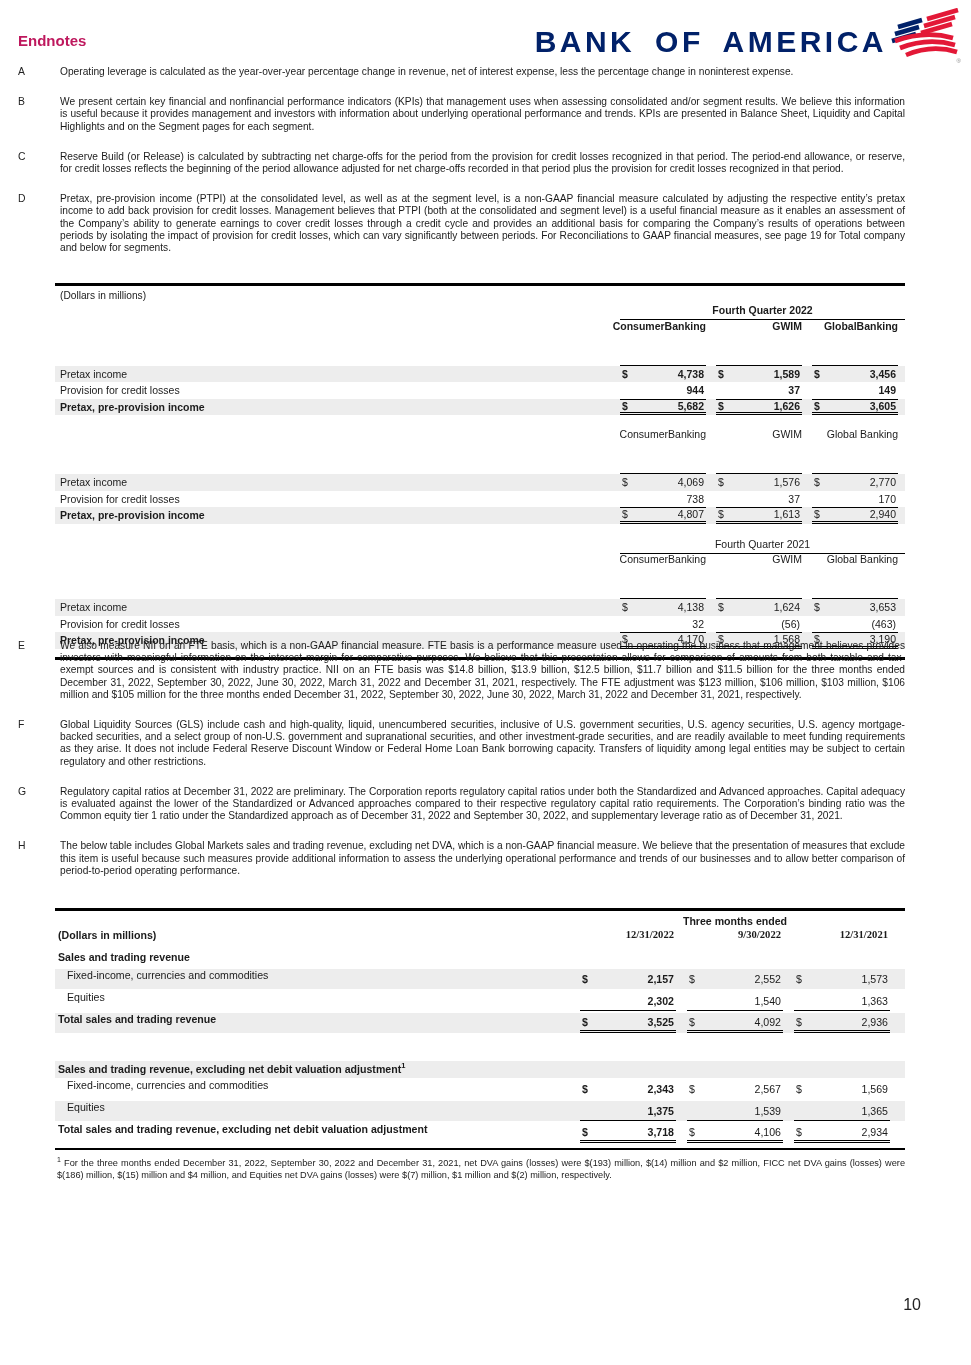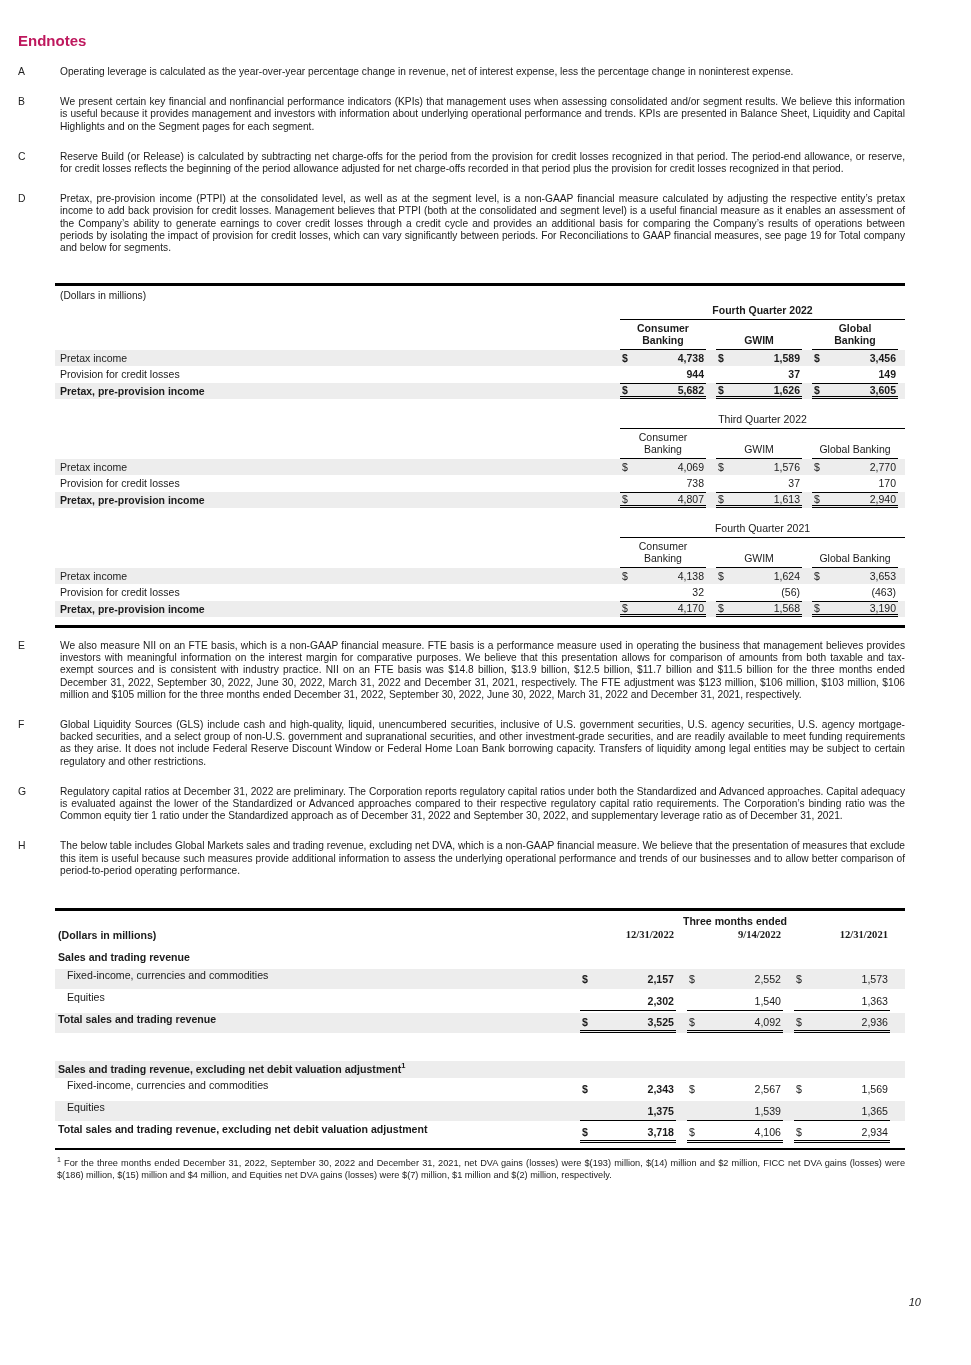--- a/index.html
+++ b/index.html
@@ -29,22 +29,22 @@
   
   .seg-block { position:absolute; left:55px; width:850px; top:283px; font-size:10.5px; }
   .dollars-label { font-size:10.2px; padding:4px 0 3px 5px; }
   .seg-table { margin-top:14px; }
   .seg-table.first { margin-top:0; }
   .srow { display:flex; align-items:center; min-height:16.5px; }
   .rlabel { flex:1; padding-left:5px; }
   .rlabel.bold { font-weight:700; }
   .scols { width:278px; padding-right:7px; display:flex; gap:10px; flex:none; }
   .qtitle { width:285px; flex:none; text-align:center; border-bottom:1.5px solid #000; padding-bottom:3px; }
-  .hcell { width:86px; flex:none; display:flex; flex-direction:column; justify-content:flex-end;
-           text-align:center; border-bottom:1px solid #000; padding-bottom:2px; min-height:26px; line-height:1.12; }
+  .hcell { width:86px; flex:none; display:flex; flex-direction:row; justify-content:flex-end;
+           text-align:center; border-bottom:1px solid #000; padding-bottom:18px; min-height:26px; line-height:1.12; }
   .hcell span { display:block; }
   .vcell { width:86px; flex:none; display:flex; justify-content:space-between; align-items:center;
            padding:0 2px; box-sizing:border-box; height:16.5px; }
   .vcell.tt { border-top:1px solid #000; border-bottom:3.5px double #000; }
   .shade { background:#ededed; }
   .tb1 .qtitle, .tb1 .hcell, .tb1 .vcell { font-weight:700; }
   .seg-bottom-rule { margin-top:8px; }
 
   
   .trading-block { position:absolute; left:55px; width:850px; top:908px; font-size:10.6px; }
@@ -60,28 +60,51 @@
             padding:0 2px; box-sizing:border-box; height:20px; }
   .tvcell.u1 { border-bottom:1.2px solid #000; }
   .tvcell.dbl { border-bottom:3.5px double #000; }
   .tcols .tvcell:first-child { font-weight:700; }
   .sec-gap { height:26px; }
   .foot-rule { margin-top:5px; }
   .footnote { font-size:9.2px; line-height:11.6px; padding:4px 0 0 2px; text-align:justify; }
   .footnote sup { font-size:7px; }
   .hdr-sup { font-size:7.5px; vertical-align:super; }
 
-  .page-number { position:absolute; right:50px; top:1296px; font-size:11px; color:#222;font-style:italic; }
+  .page-number { position:absolute; right:50px; top:1296px; font-size:16px; color:#222; }
 </style>
 </head>
 <body>
 
 <div class="page">
 
   <div class="page-title">Endnotes</div>
+  <div class="logo">
+    <div class="logo-text">BANK OF AMERICA</div>
+    <div class="logo-flag">
+      <svg width="68" height="50" viewBox="0 0 68 50">
+        <g stroke="#e31837" stroke-width="4.6" fill="none">
+          <path d="M36 11 L67 2"></path>
+          <path d="M33 18 L64 9"></path>
+          <path d="M30 25 L61 16"></path>
+        </g>
+        <g stroke="#012169" stroke-width="4.6" fill="none">
+          <path d="M7 19 L31 12"></path>
+          <path d="M4 26 L28 19"></path>
+          <path d="M1 33 L25 26"></path>
+        </g>
+        <g stroke="#e31837" stroke-width="4.6" fill="none">
+          <path d="M4 33 Q 34 22 62 30"></path>
+          <path d="M9 40 Q 37 29 64 37"></path>
+          <path d="M15 47 Q 41 36 66 44"></path>
+        </g>
+      </svg>
+      <span class="reg-mark">®</span>
+    </div>
+  </div>
 
   <div class="notes notes-1">
     <div class="note">
       <div class="note-letter">A</div>
       <div class="note-text">Operating leverage is calculated as the year-over-year percentage change in revenue, net of interest expense, less the percentage change in noninterest expense.</div>
     </div>
     <div class="note">
       <div class="note-letter">B</div>
       <div class="note-text">We present certain key financial and nonfinancial performance indicators (KPIs) that management uses when assessing consolidated and/or segment results. We believe this information is useful because it provides management and investors with information about underlying operational performance and trends. KPIs are presented in Balance Sheet, Liquidity and Capital Highlights and on the Segment pages for each segment.</div>
     </div>
@@ -170,24 +193,20 @@
               <span class="cur">$</span>
               <span>3,605</span>
             </div>
         </div>
       </div>
     </div>
 
     <div class="seg-table">
       <div class="srow">
         <div class="rlabel"></div>
-        <div class="qtitle">Third Quarter 2022</div>
-      </div>
-      <div class="srow">
-        <div class="rlabel"></div>
         <div class="scols">
           <div class="hcell">
               <span>Consumer</span>
               <span>Banking</span>
             </div>
           <div class="hcell">
               <span>GWIM</span>
               <span></span>
             </div>
           <div class="hcell">
@@ -351,21 +370,21 @@
 
     <div class="trow compact">
       <div class="tl"></div>
       <div class="tcols-title">Three months ended</div>
     </div>
 
     <div class="trow">
       <div class="tl bold">(Dollars in millions)</div>
       <div class="tcols">
         <div class="dcell">12/31/2022</div>
-        <div class="dcell">9/14/2022</div>
+        <div class="dcell">9/30/2022</div>
         <div class="dcell">12/31/2021</div>
       </div>
     </div>
 
     <div class="trow compact">
       <div class="tl bold">Sales and trading revenue</div>
     </div>
     <div class="trow shade">
       <div class="tl ind">Fixed-income, currencies and commodities</div>
       <div class="tcols">

